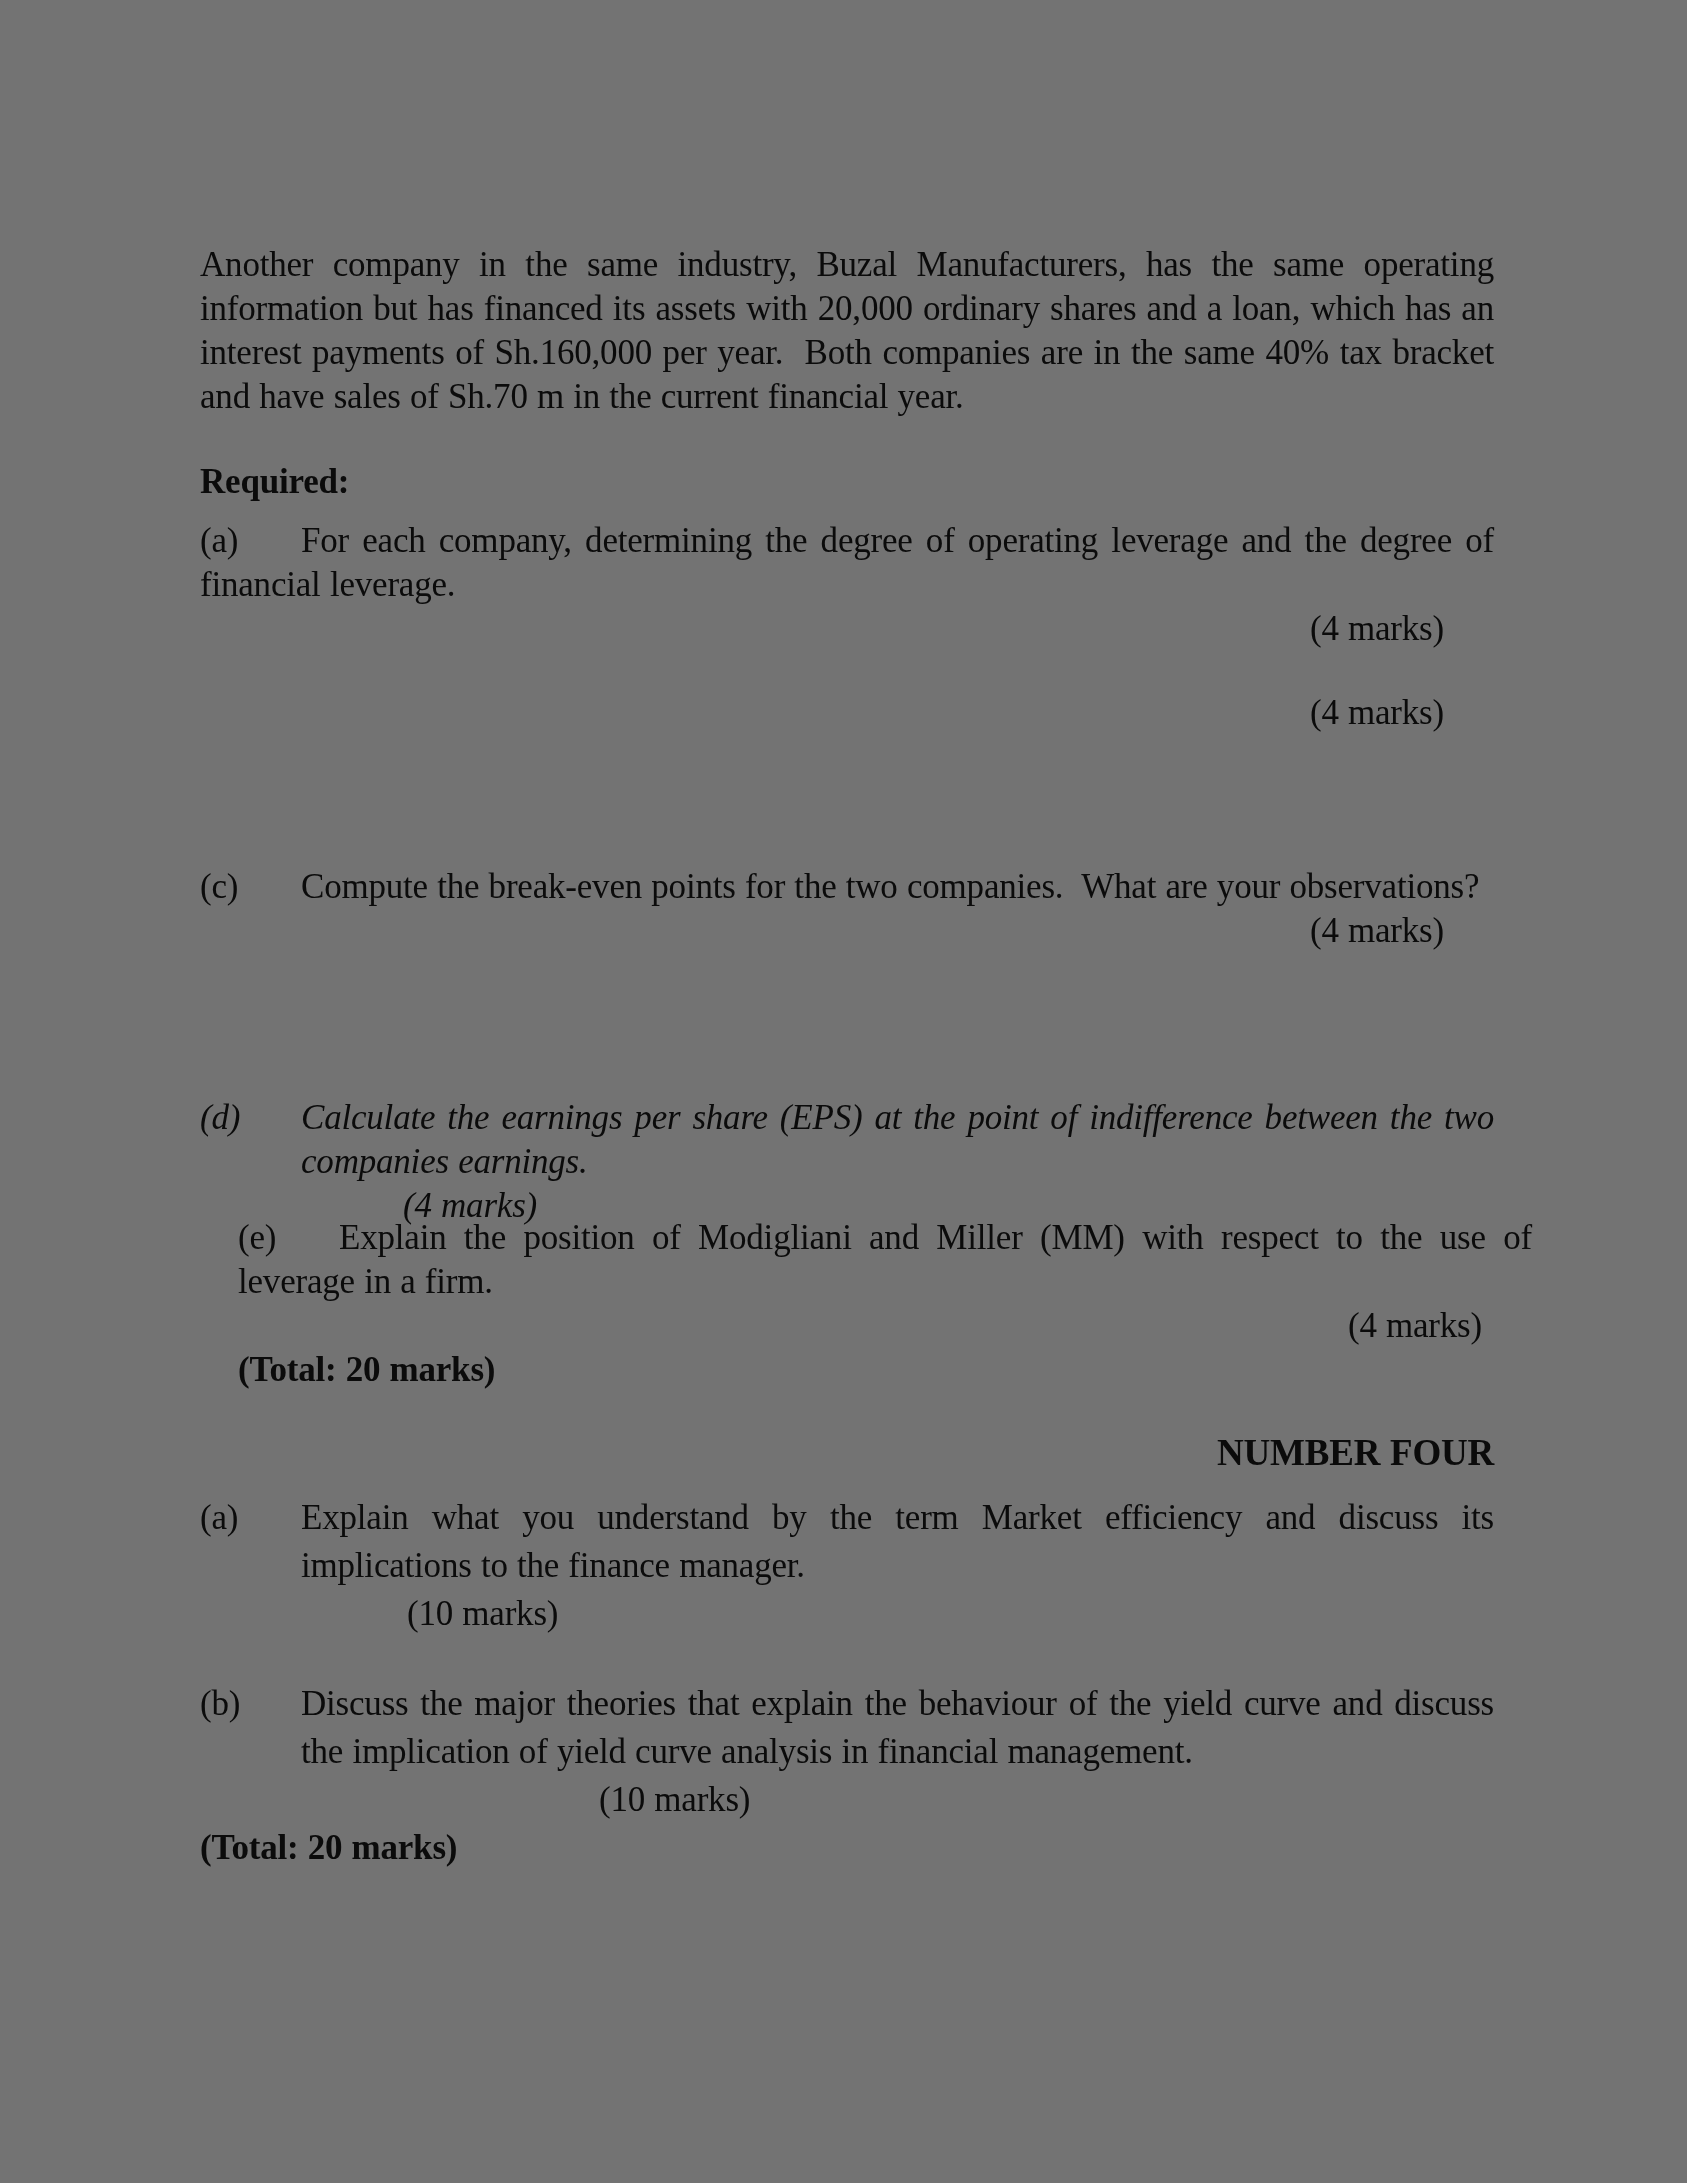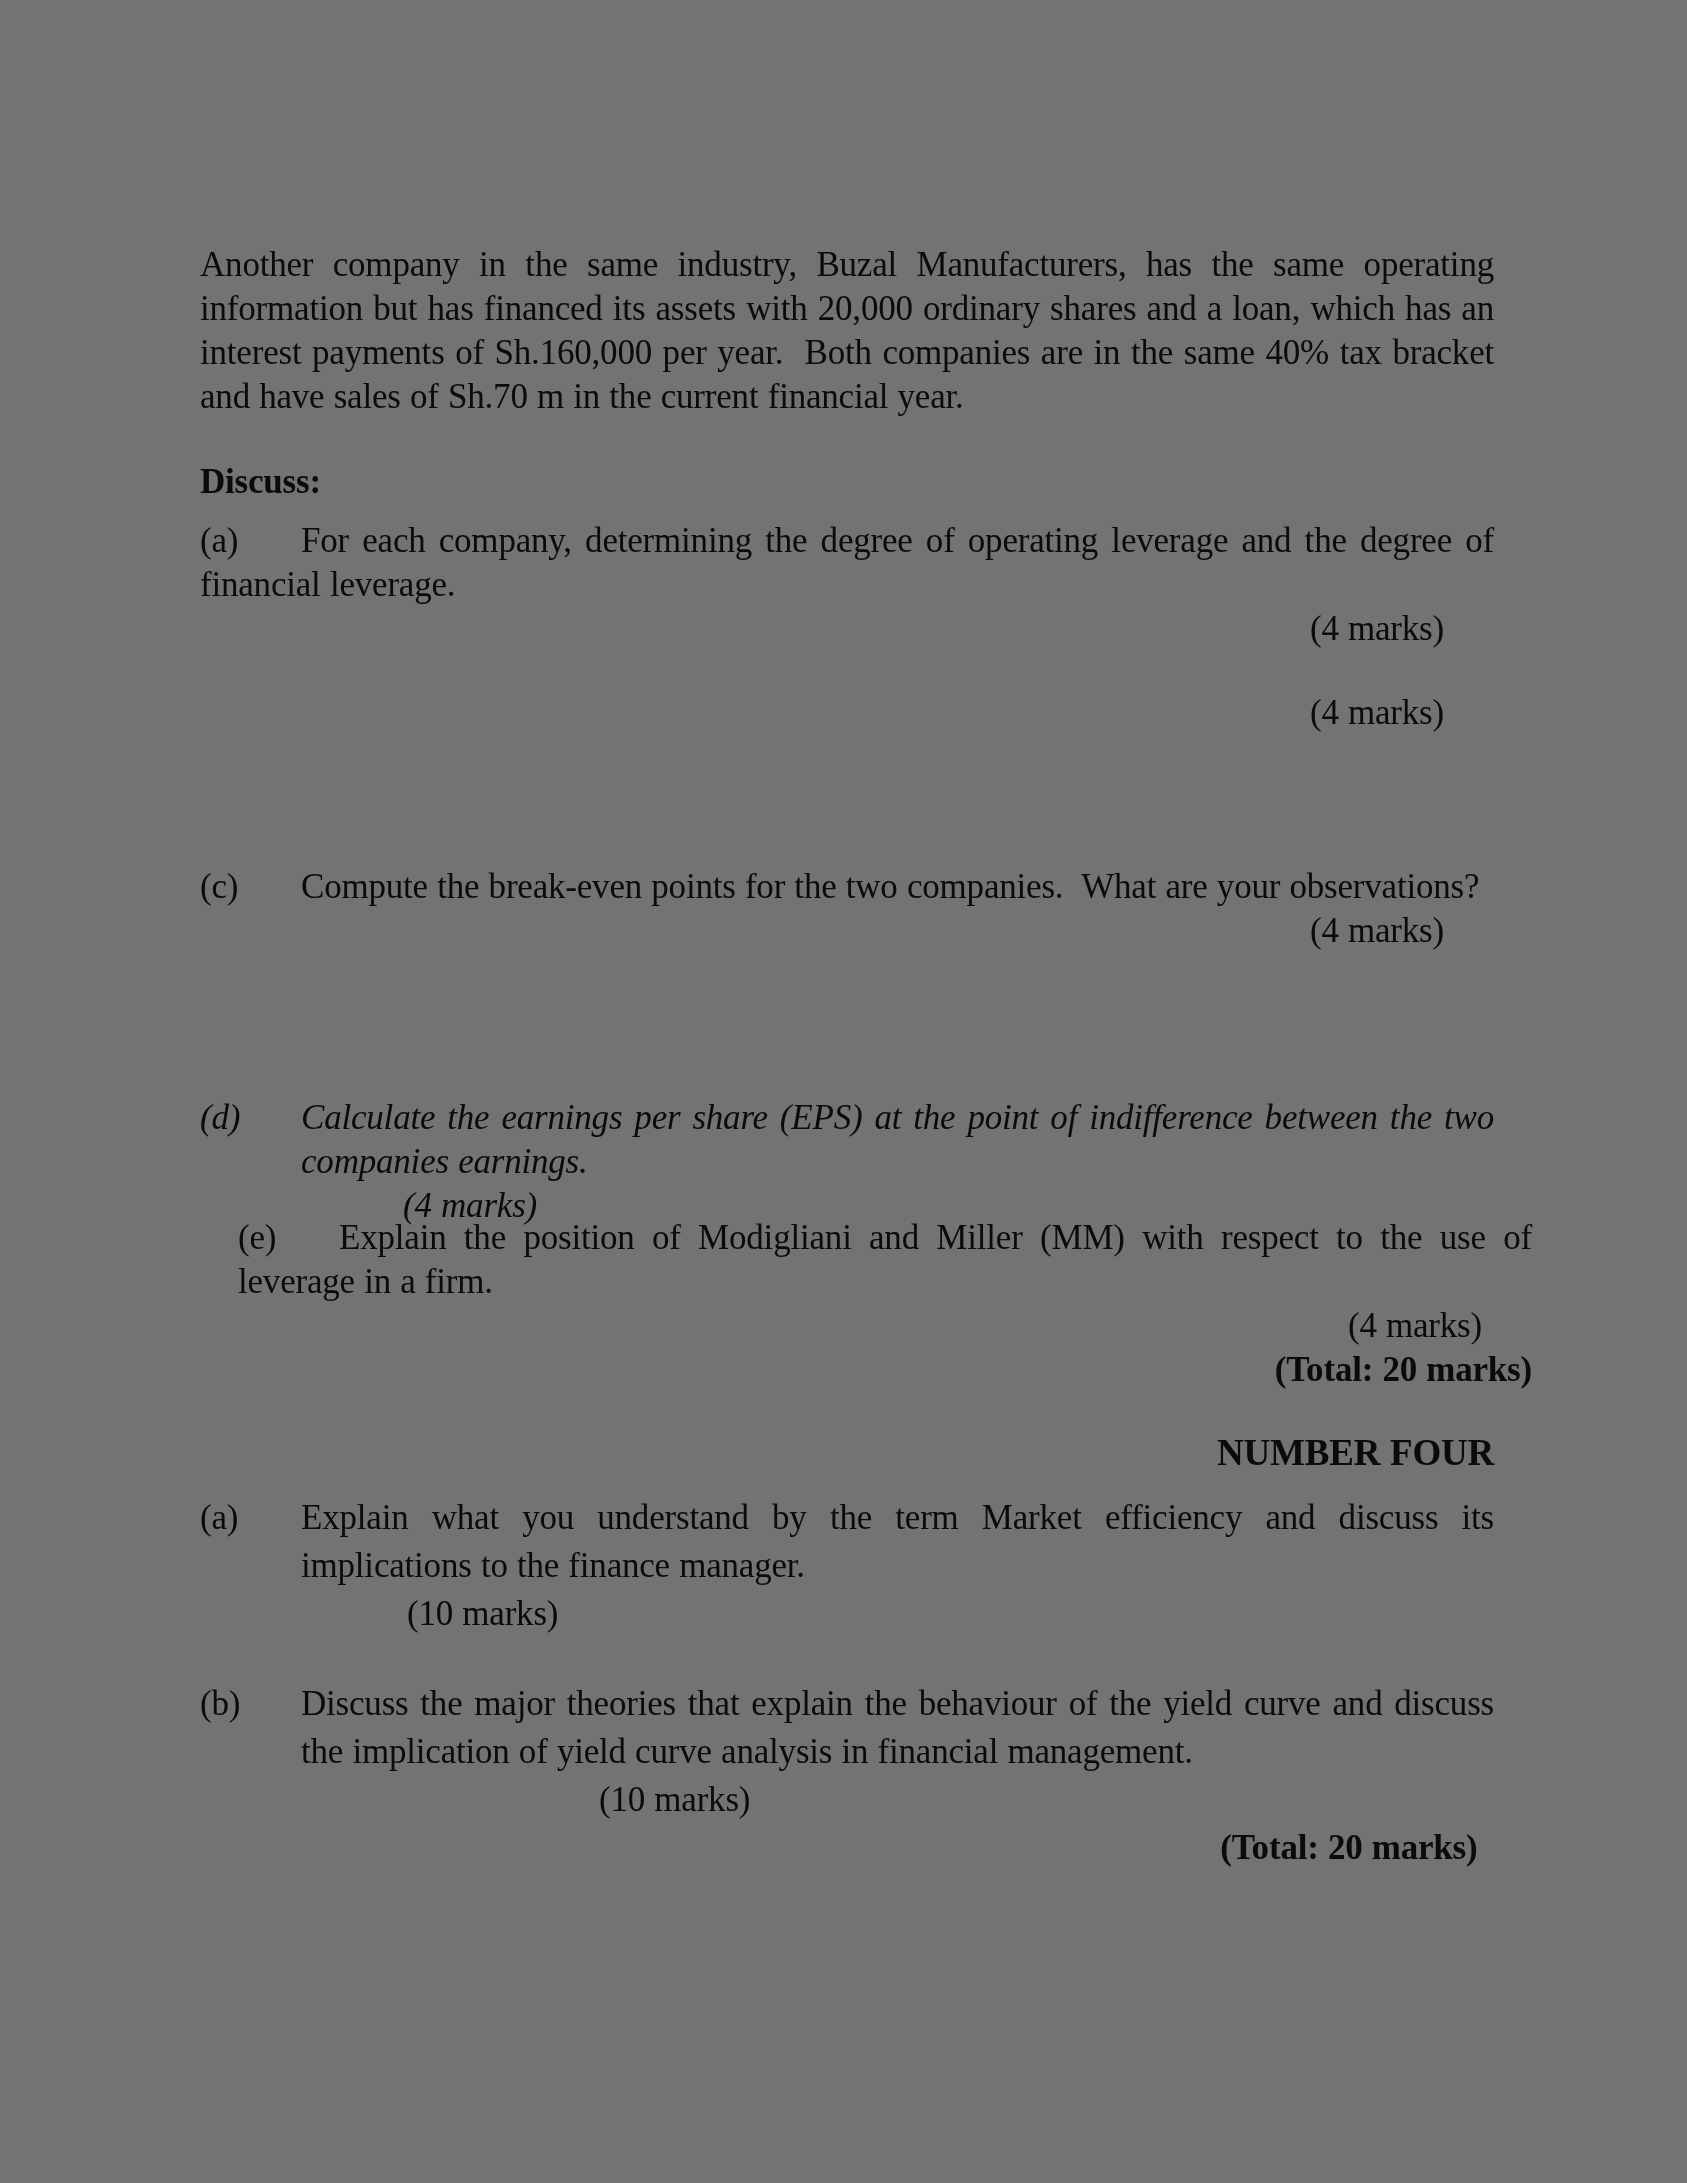--- a/index.html
+++ b/index.html
@@ -21,35 +21,35 @@
   }
   .q4{line-height:48px;}
   .lbl{display:inline-block;width:101px;}
   .hang{padding-left:101px;text-indent:-101px;}
   .hang .lbl{text-indent:0;}
   .marks-right{text-align:right;padding-right:50px;}
   .marks-ind{text-align:left;}
   .ind-d{padding-left:203px;}
   .ind-4a{padding-left:207px;}
   .ind-4b{padding-left:399px;}
-  .total-line{font-weight:bold;text-align:right;padding-right:0;}
+  .total-line{font-weight:bold;padding-right:0;}
   .total-line.t4{padding-right:16.5px;}
   .heading{font-weight:bold;text-align:right;font-size:37px;}
 </style>
 </head>
 <body>
 
 <div class="page">
 
   <div class="block" style="top:243px;">
     <span>Another company in the same industry, Buzal Manufacturers, has the same operating information but has financed its assets with 20,000 ordinary shares and a loan, which has an interest payments of Sh.160,000 per year.&nbsp; Both companies are in the same 40% tax bracket and have sales of Sh.70 m in the current financial year.</span>
   </div>
 
   <div class="block" style="top:460px;font-weight:bold;">
-    <span>Discuss:</span>
+    <span>Required:</span>
   </div>
 
   <div class="block" style="top:519px;">
     <div><span class="lbl">(a)</span><span>For each company, determining the degree of operating leverage and the degree of financial leverage.</span></div>
     <div class="marks-right">(4 marks)</div>
   </div>
 
   <div class="block" style="top:691px;">
     <div class="marks-right">(4 marks)</div>
   </div>

